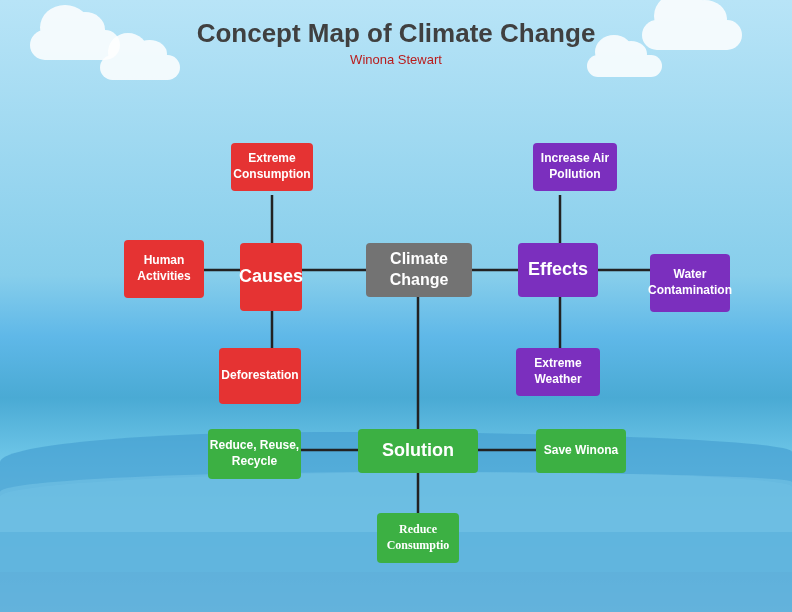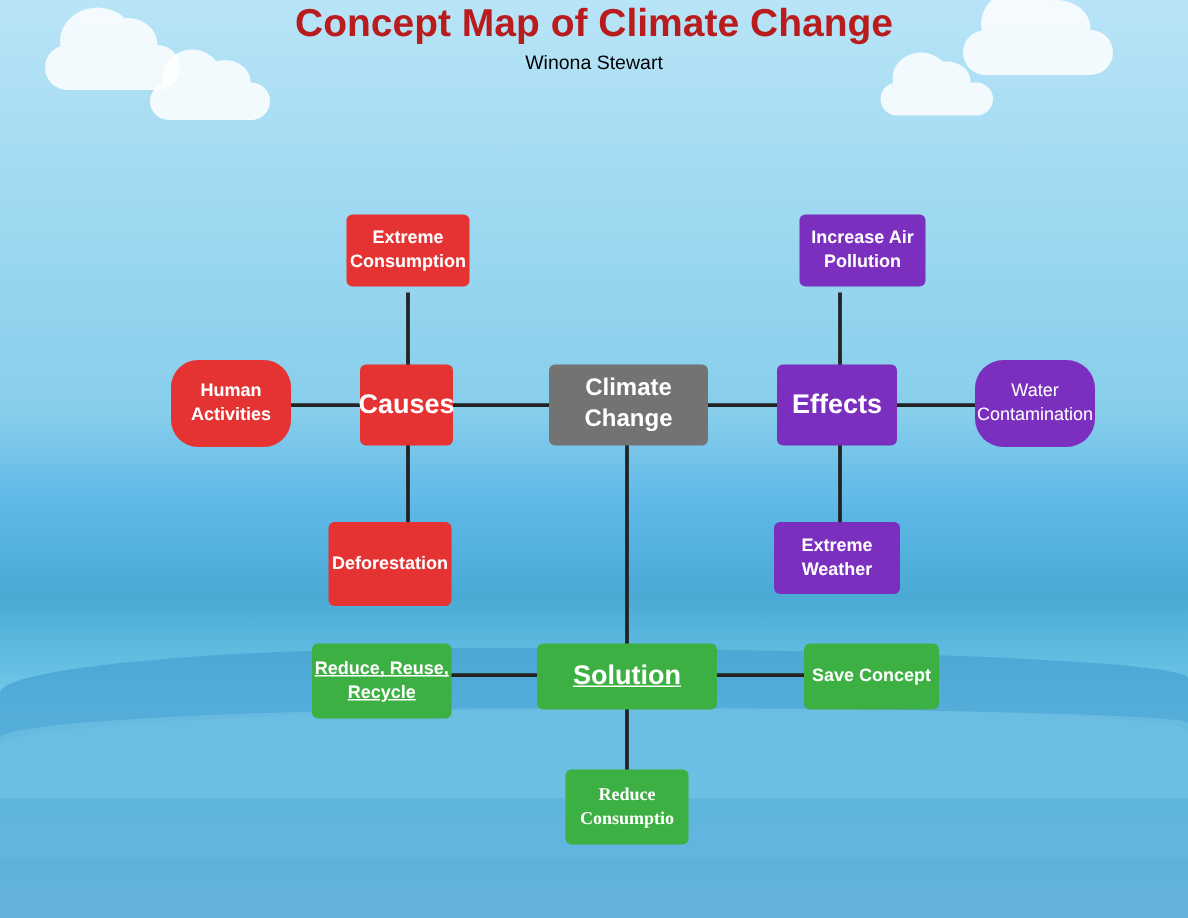--- a/index.html
+++ b/index.html
@@ -74,29 +74,30 @@
 
     .content {
       position: relative;
       z-index: 10;
       width: 100%;
       height: 100%;
     }
 
     .title {
       text-align: center;
+      padding-top: 18px;
       font-size: 26px;
       font-weight: 900;
-      color: #b91c1c;
+      color: #404040;
     }
 
     .subtitle {
       text-align: center;
       font-size: 13px;
-      color: #000000;
+      color: #b91c1c;
       margin-top: 3px;
     }
 
     
     .map-area {
       position: absolute;
       top: 75px;
       left: 50px;
       width: 690px;
       height: 510px;
@@ -176,66 +177,66 @@
 
       <line x1="368" y1="215" x2="368" y2="355" stroke="#222" stroke-width="2.5"></line>
 
       <line x1="310" y1="375" x2="248" y2="375" stroke="#222" stroke-width="2.5"></line>
 
       <line x1="426" y1="375" x2="490" y2="375" stroke="#222" stroke-width="2.5"></line>
 
       <line x1="368" y1="395" x2="368" y2="440" stroke="#222" stroke-width="2.5"></line>
     </svg>
 
-    <div class="node node-red" style="left:64px; top:165px; width:80px; height:58px; font-size:12px; font-weight:bold;border-radius:18px;">
+    <div class="node node-red" style="left:74px; top:165px; width:80px; height:58px; font-size:12px; font-weight:bold;">
       Human<br>Activities
     </div>
 
-    <div class="node node-red node-large" style="left:190px; top:168px; width:62px; height:54px;">
+    <div class="node node-red node-large" style="left:190px; top:168px; width:62px; height:68px;">
       Causes
     </div>
 
     <div class="node node-orange node-large" style="left:316px; top:168px; width:106px; height:54px; font-size:16px;">
       Climate Change
     </div>
 
     <div class="node node-purple node-large" style="left:468px; top:168px; width:80px; height:54px;">
       Effects
     </div>
 
-    <div class="node node-purple" style="left:600px; top:165px; width:80px; height:58px; font-size:12px; font-weight:normal;border-radius:19px;">
+    <div class="node node-purple" style="left:600px; top:179px; width:80px; height:58px; font-size:12px; font-weight:bold;">
       Water<br>Contamination
     </div>
 
     <div class="node node-red" style="left:181px; top:68px; width:82px; height:48px; font-size:12px; font-weight:bold;">
       Extreme<br>Consumption
     </div>
 
     <div class="node node-red" style="left:169px; top:273px; width:82px; height:56px; font-size:12px; font-weight:bold;">
       Deforestation
     </div>
 
     <div class="node node-purple" style="left:483px; top:68px; width:84px; height:48px; font-size:12px; font-weight:bold;">
       Increase Air<br>Pollution
     </div>
 
     <div class="node node-purple" style="left:466px; top:273px; width:84px; height:48px; font-size:12px; font-weight:bold;">
       Extreme<br>Weather
     </div>
 
-    <div class="node node-green node-large" style="left:308px; top:354px; width:120px; height:44px; font-size:18px;text-decoration:underline;">
+    <div class="node node-green node-large" style="left:308px; top:354px; width:120px; height:44px; font-size:18px;">
       Solution
     </div>
 
-    <div class="node node-green" style="left:158px; top:354px; width:93px; height:50px; font-size:12px; font-weight:bold;text-decoration:underline;">
+    <div class="node node-green" style="left:158px; top:354px; width:93px; height:50px; font-size:12px; font-weight:bold;">
       Reduce, Reuse,<br>Recycle
     </div>
 
     <div class="node node-green" style="left:486px; top:354px; width:90px; height:44px; font-size:12px; font-weight:bold;">
-      Save Concept
+      Save Winona
     </div>
 
     <div class="node node-green" style="left:327px; top:438px; width:82px; height:50px; font-size:12px; font-weight:bold;font-family:Liberation Serif, serif;">
       Reduce<br>Consumptio
     </div>
 
   </div>
 </div>
 
 </body></html>

